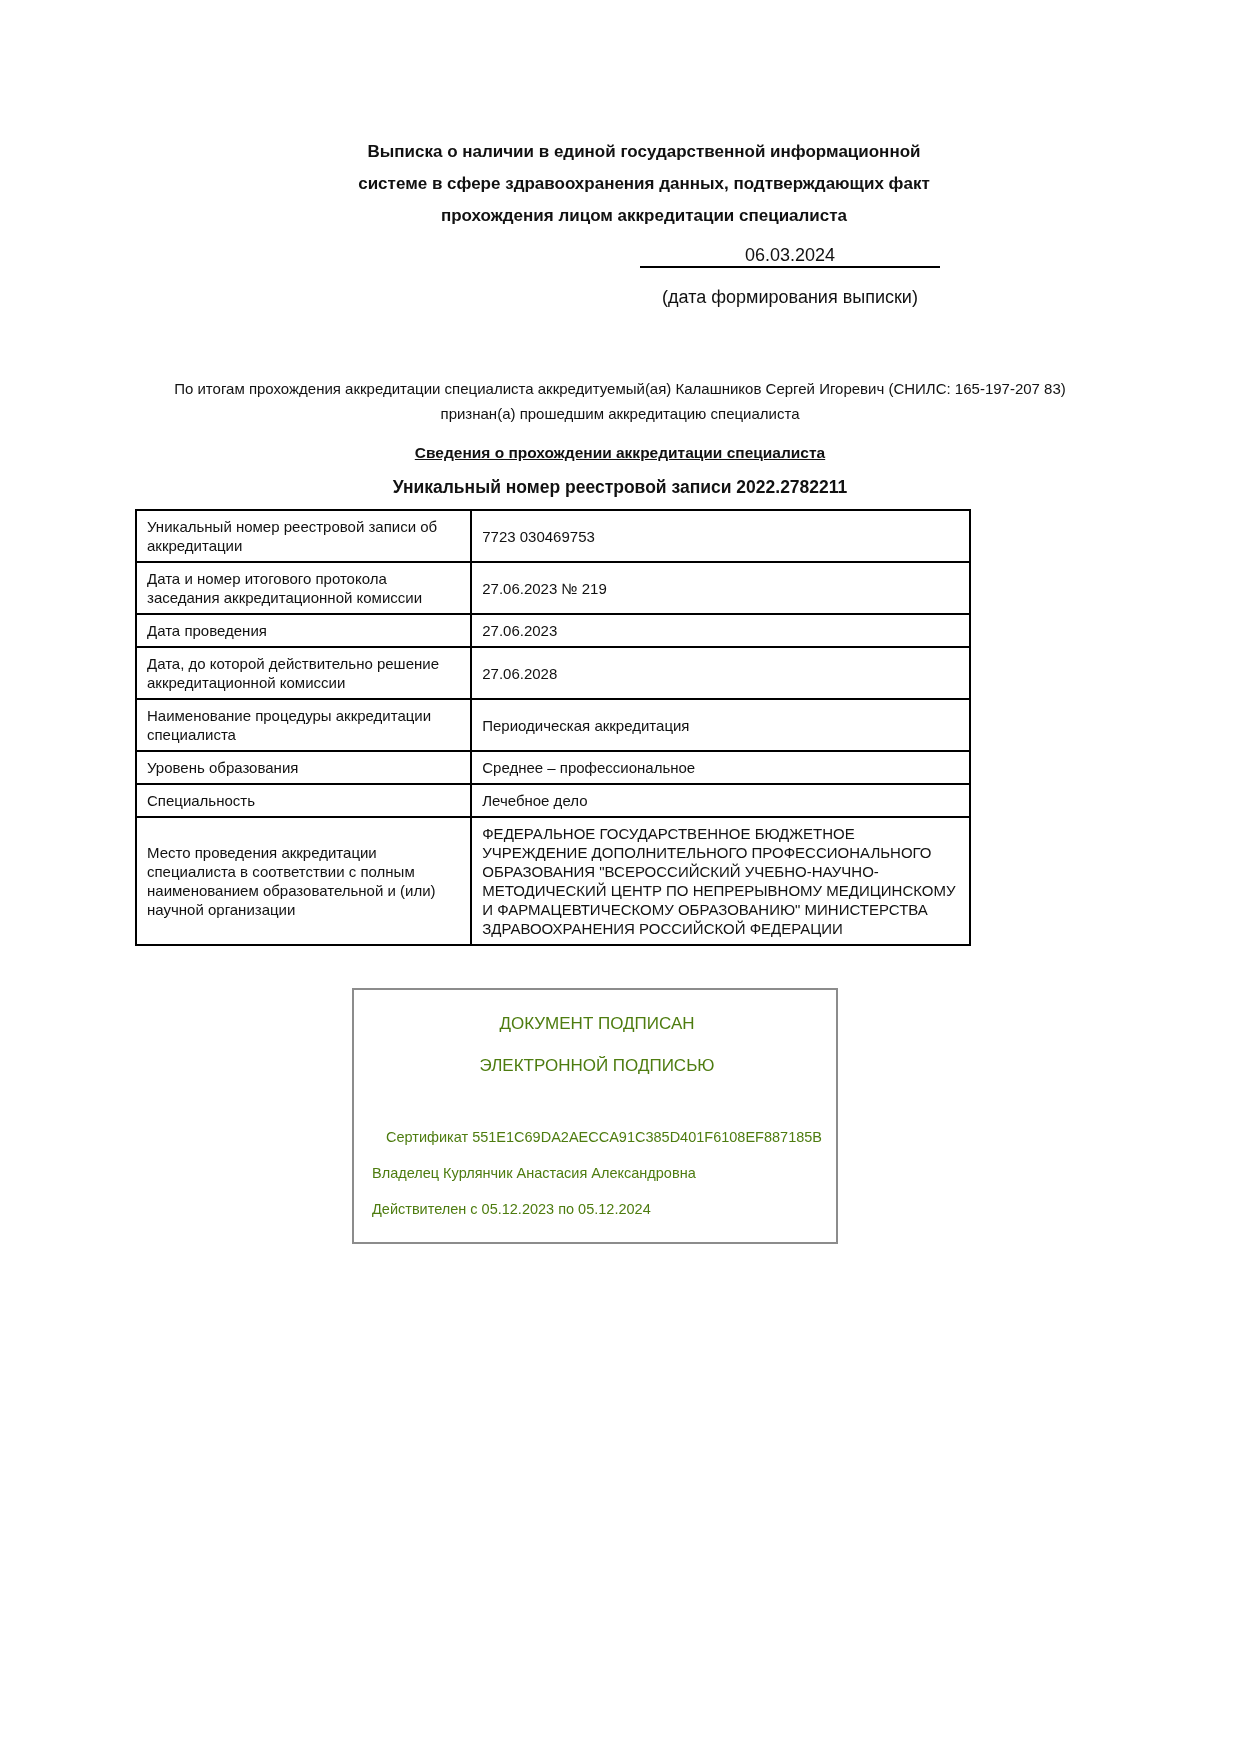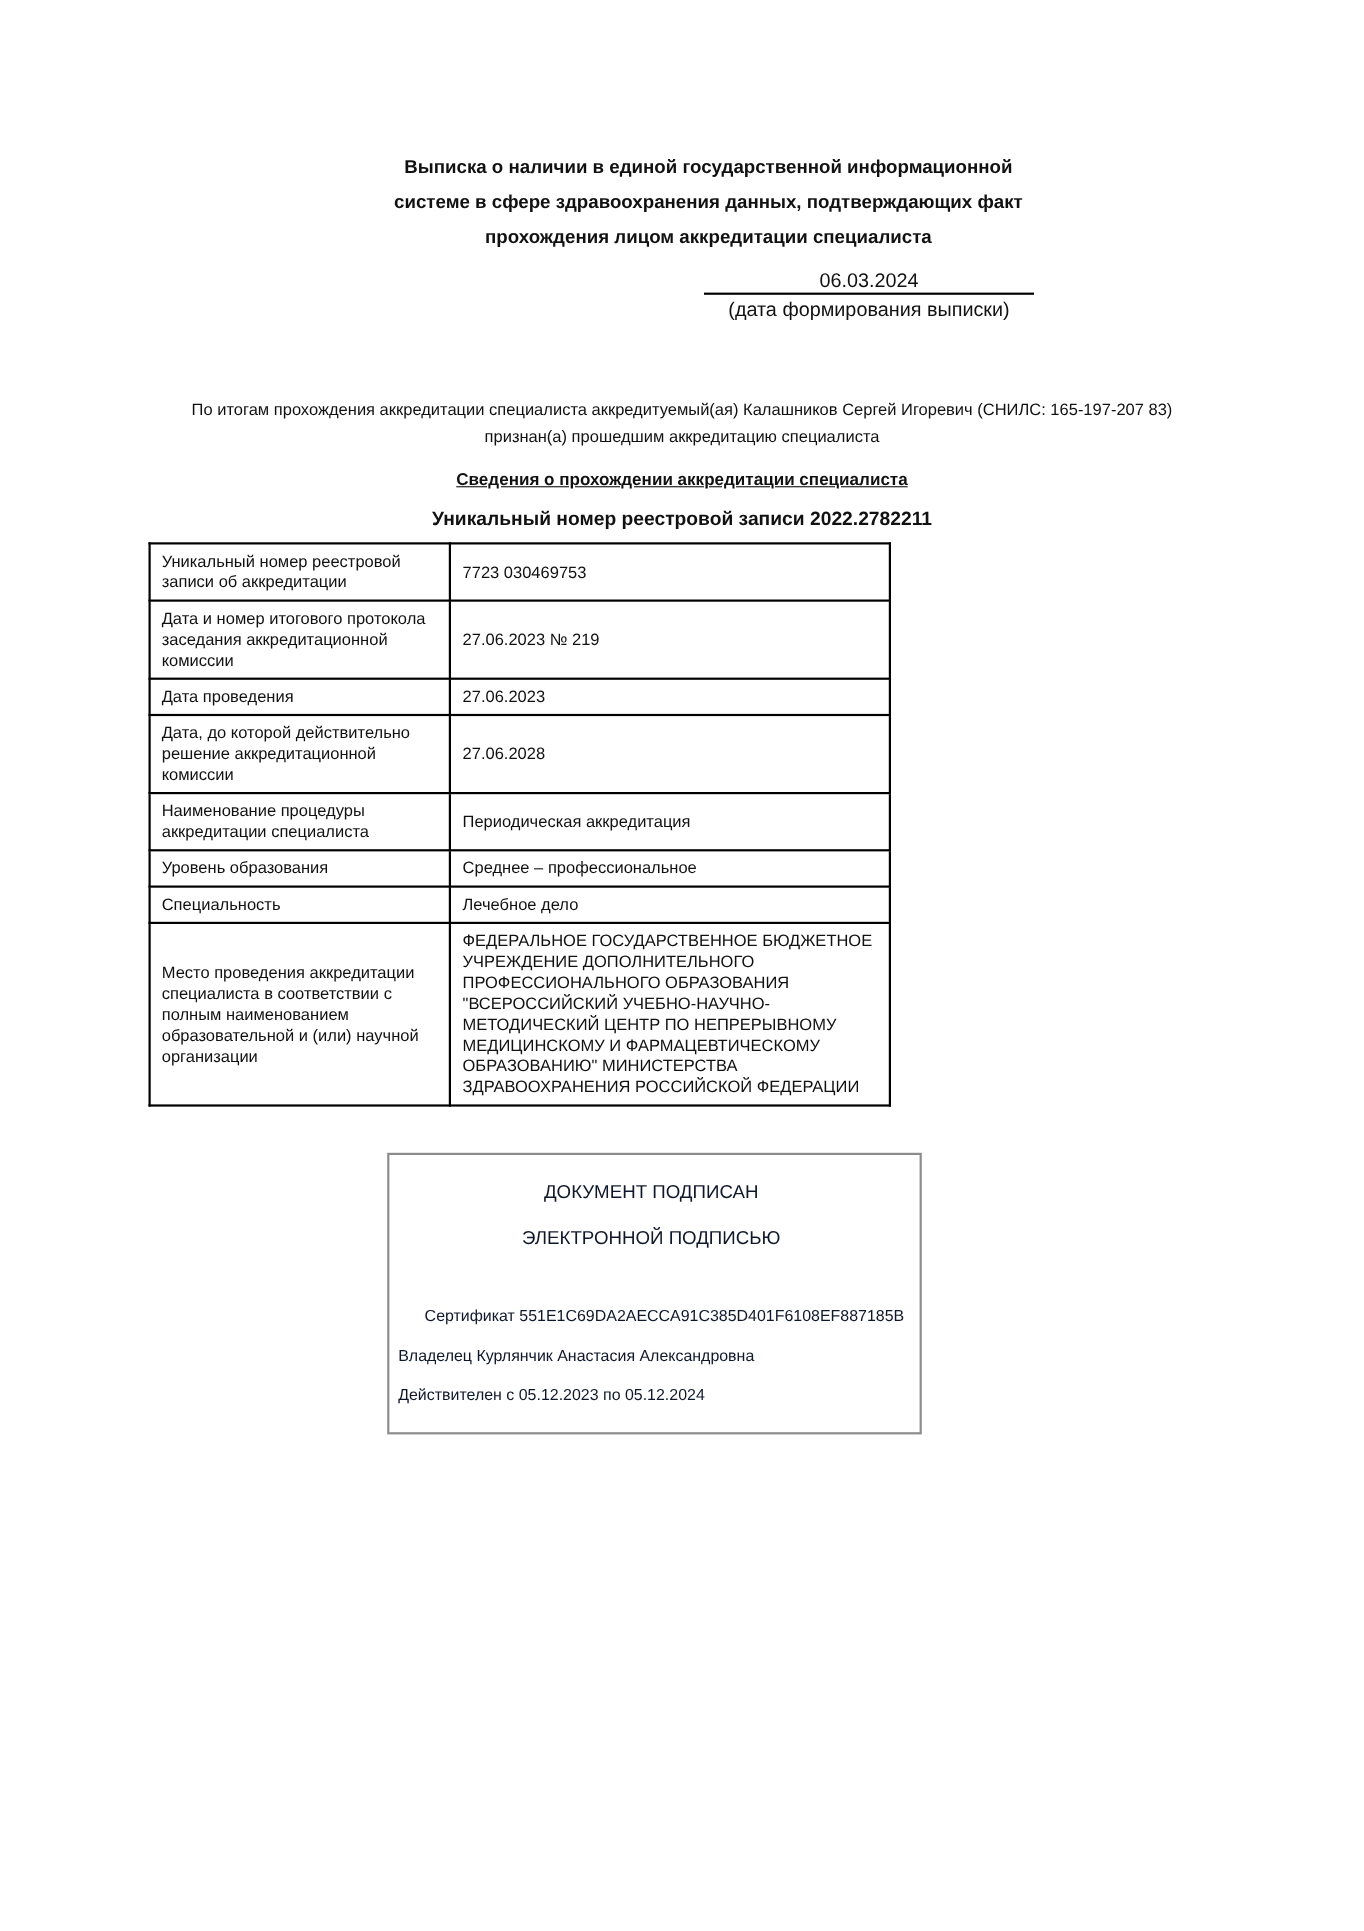--- a/index.html
+++ b/index.html
@@ -31,21 +31,21 @@
     font-size: 18px;
   }
   .date-value {
     display: block;
     border-bottom: 2px solid #000000;
     padding-bottom: 2px;
     line-height: 18px;
   }
   .date-caption {
     display: block;
-    padding-top: 4px;
+    padding-top: 20px;
     line-height: 18px;
   }
   .intro {
     max-width: 950px;
     margin: 70px auto 0;
     text-align: center;
     font-size: 15px;
     line-height: 25px;
   }
   .section-heading {
@@ -56,38 +56,38 @@
     text-decoration: underline;
   }
   .registry-heading {
     margin-top: 15px;
     text-align: center;
     font-size: 17.5px;
     font-weight: bold;
   }
   table.acc-table {
     margin: 11px 0 0 135px;
-    width: 675px;
+    width: 836px;
     border-collapse: collapse;
     font-size: 15px;
   }
   table.acc-table td {
     border: 2px solid #000000;
     padding: 6px 10px;
     vertical-align: middle;
     line-height: 19px;
   }
   td.label-cell { width: 336px; }
   td.value-cell { width: 500px; }
   .sig-box {
     width: 486px;
     margin: 42px 0 0 352px;
     border: 2px solid #8c8c8c;
-    color: #0f172a;
-    padding: 24px 14px 24px 8px;
+    color: #4d7c0f;
+    padding: 24px 14px 24px 18px;
   }
   .sig-head {
     text-align: center;
     font-size: 17px;
     line-height: 20px;
   }
   .sig-head + .sig-head { margin-top: 22px; }
   .sig-line {
     font-size: 14.5px;
     line-height: 18px;

